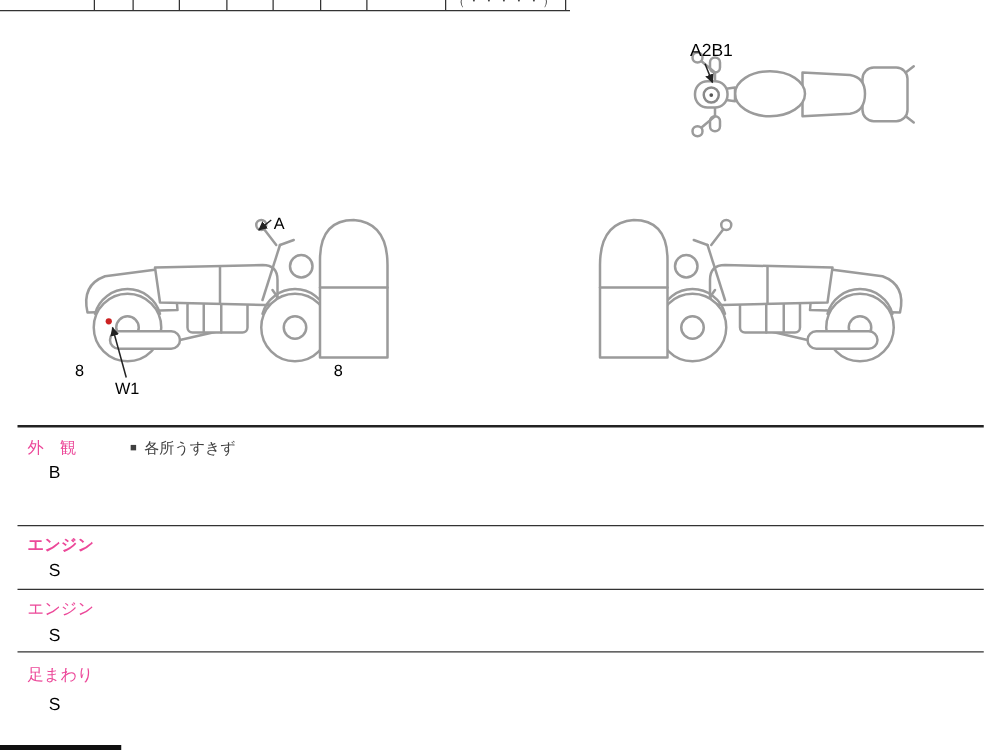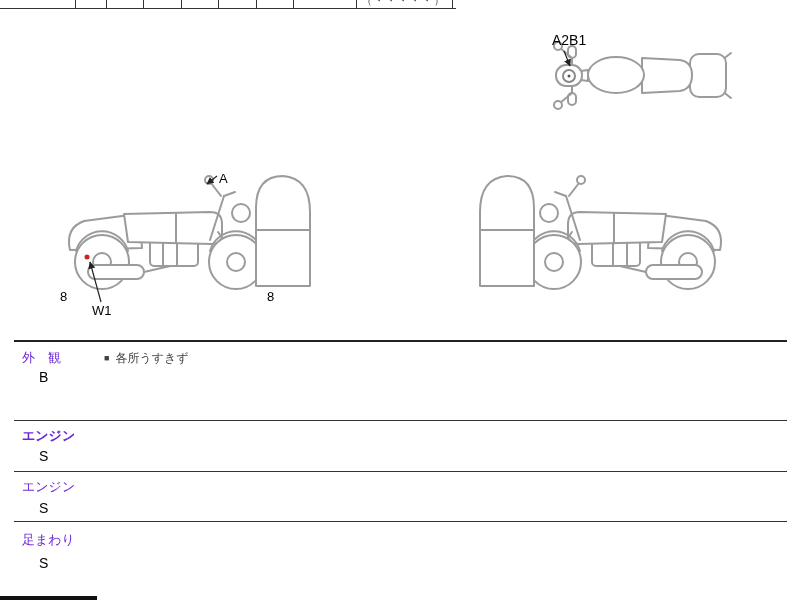--- a/index.html
+++ b/index.html
@@ -24,21 +24,21 @@
 
   
   .lbl { position:absolute; font-size:13px; color:#000; line-height:1; }
   .lbl.big { font-size:14px; }
 
   .overlay { position:absolute; left:0; top:0; width:800px; height:600px; pointer-events:none; }
 
   
   .hline { position:absolute; left:14px; width:773px; background:#333; height:1px; }
   .hline.thick { height:2px; background:#222; }
-  .cat { position:absolute; font-size:13px; color:#6d28d9; white-space:nowrap; }
+  .cat { position:absolute; font-size:13px; color:#ec4899; white-space:nowrap; }
   .grade { position:absolute; font-size:14px; color:#000; }
   .comment { position:absolute; font-size:12px; color:#404040; white-space:nowrap; }
   .bullet { font-size:9px; margin-right:6px; position:relative; top:-1px; }
 
   .bottom-mark { position:absolute; left:0; top:596px; width:97px; height:4px; background:#101010; }
 </style>
 </head>
 <body>
 
 <div id="sheet">

